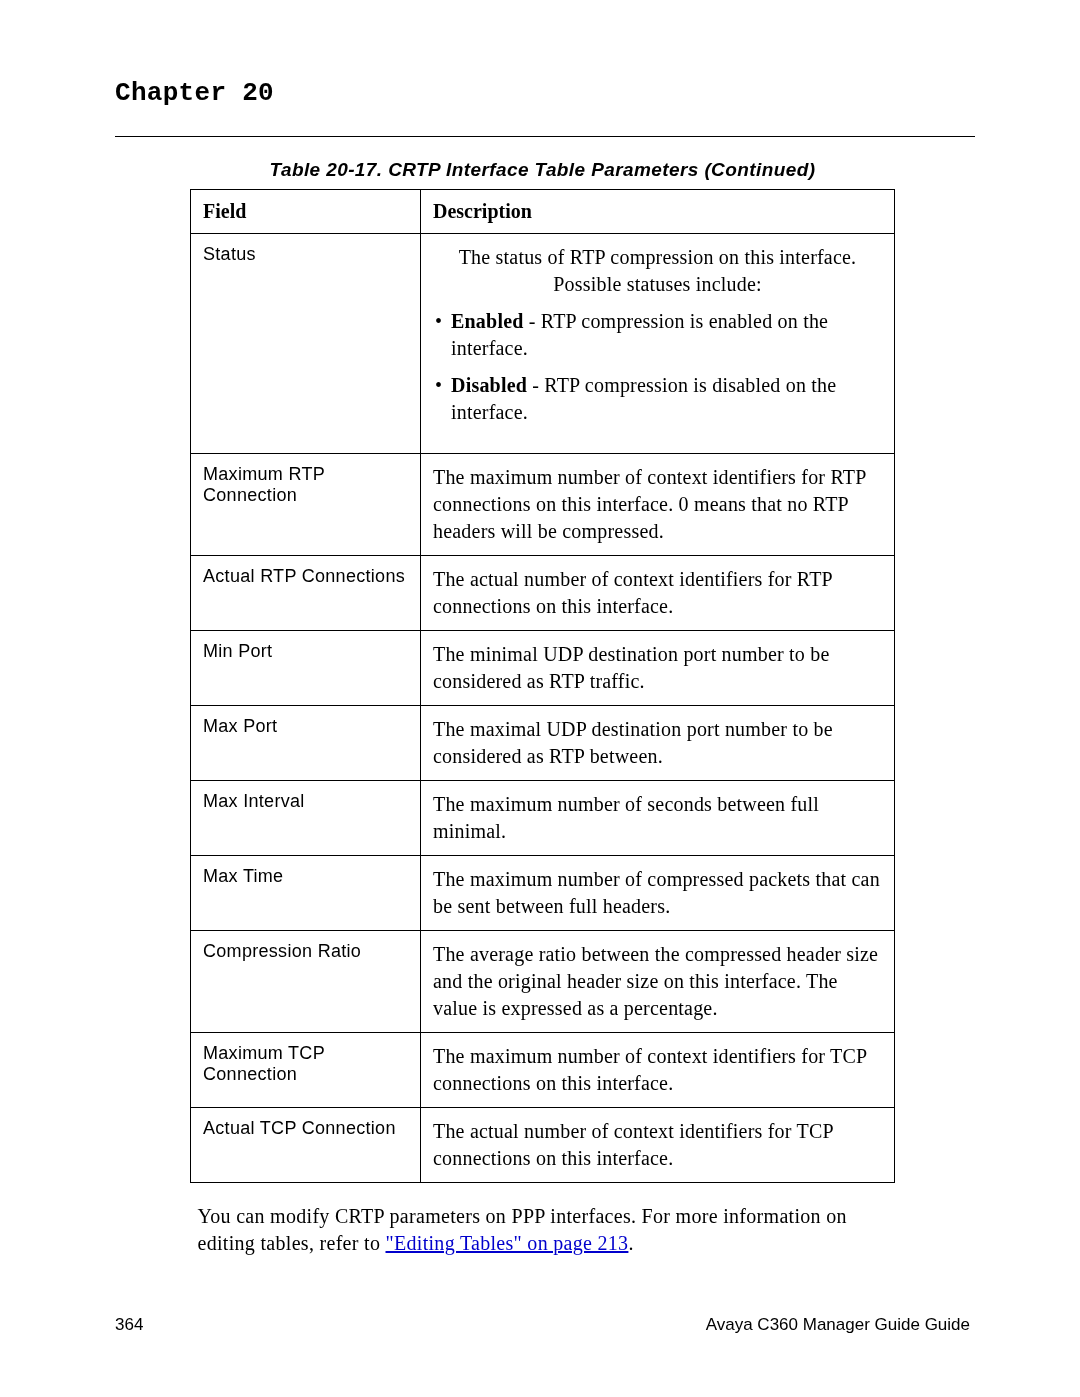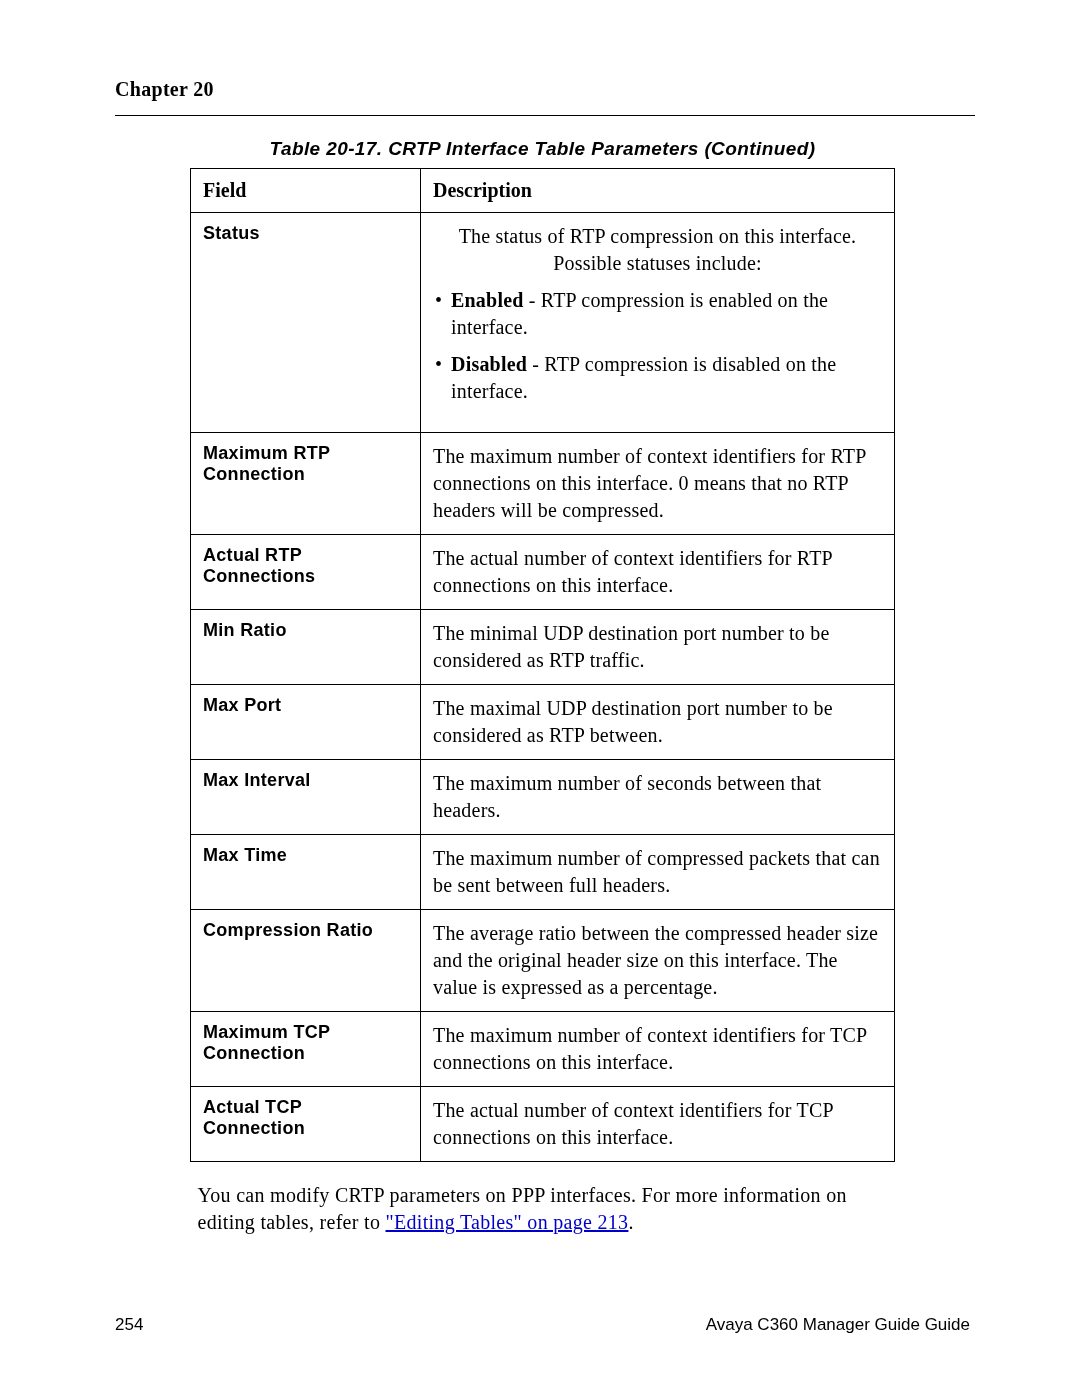--- a/index.html
+++ b/index.html
@@ -12,25 +12,25 @@
     color: #000;
   }
   .page {
     position: relative;
     width: 1080px;
     height: 1397px;
     box-sizing: border-box;
     padding: 78px 110px 0 115px;
   }
   .chapter-header {
-    font-family: Liberation Serif, serif;
-    font-weight: bold;
-    font-size: 20px;
+    font-family: Liberation Mono, monospace;
+    font-weight: bold;
+    font-size: 26px;
     letter-spacing: 0.3px;
-    margin-bottom: 14px;
+    margin-bottom: 28px;
   }
   .hr {
     border: none;
     border-top: 1.5px solid #000;
     margin: 0;
     width: 860px;
   }
   .caption {
     text-align: center;
     font-family: Arial, Helvetica, sans-serif;
@@ -56,21 +56,21 @@
     text-align: left;
   }
   .params-table th {
     font-family: "Times New Roman", Times, serif;
     font-weight: bold;
     font-size: 20px;
   }
   .field-col {
     width: 205px;
     font-family: Arial, Helvetica, sans-serif;
-    font-weight: bold;
+    font-weight: normal;
     font-size: 18px;
     letter-spacing: 0.3px;
   }
   .desc-col {
     font-family: "Times New Roman", Times, serif;
     font-size: 20px;
     line-height: 1.35;
     letter-spacing: 0.2px;
   }
   .desc-col p {
@@ -152,30 +152,30 @@
       </tr>
       <tr>
         <td class="field-col">Maximum RTP Connection</td>
         <td class="desc-col">The maximum number of context identifiers for RTP connections on this interface. 0 means that no RTP headers will be compressed.</td>
       </tr>
       <tr>
         <td class="field-col">Actual RTP Connections</td>
         <td class="desc-col">The actual number of context identifiers for RTP connections on this interface.</td>
       </tr>
       <tr>
-        <td class="field-col">Min Ratio</td>
+        <td class="field-col">Min Port</td>
         <td class="desc-col">The minimal UDP destination port number to be considered as RTP traffic.</td>
       </tr>
       <tr>
         <td class="field-col">Max Port</td>
         <td class="desc-col">The maximal UDP destination port number to be considered as RTP between.</td>
       </tr>
       <tr>
         <td class="field-col">Max Interval</td>
-        <td class="desc-col">The maximum number of seconds between that headers.</td>
+        <td class="desc-col">The maximum number of seconds between full minimal.</td>
       </tr>
       <tr>
         <td class="field-col">Max Time</td>
         <td class="desc-col">The maximum number of compressed packets that can be sent between full headers.</td>
       </tr>
       <tr>
         <td class="field-col">Compression Ratio</td>
         <td class="desc-col">The average ratio between the compressed header size and the original header size on this interface. The value is expressed as a percentage.</td>
       </tr>
       <tr>
@@ -187,17 +187,17 @@
         <td class="desc-col">The actual number of context identifiers for TCP connections on this interface.</td>
       </tr>
     </tbody>
   </table>
 
   <div class="body-text">
     <span>You can modify CRTP parameters on PPP interfaces. For more information on editing tables, refer to </span><a class="link" href="#">"Editing Tables" on page 213</a><span>.</span>
   </div>
 
   <div class="footer">
-    <span class="pagenum">254</span>
+    <span class="pagenum">364</span>
     <span class="guide">Avaya C360 Manager Guide Guide</span>
   </div>
 
 </div>
 
 </body></html>

